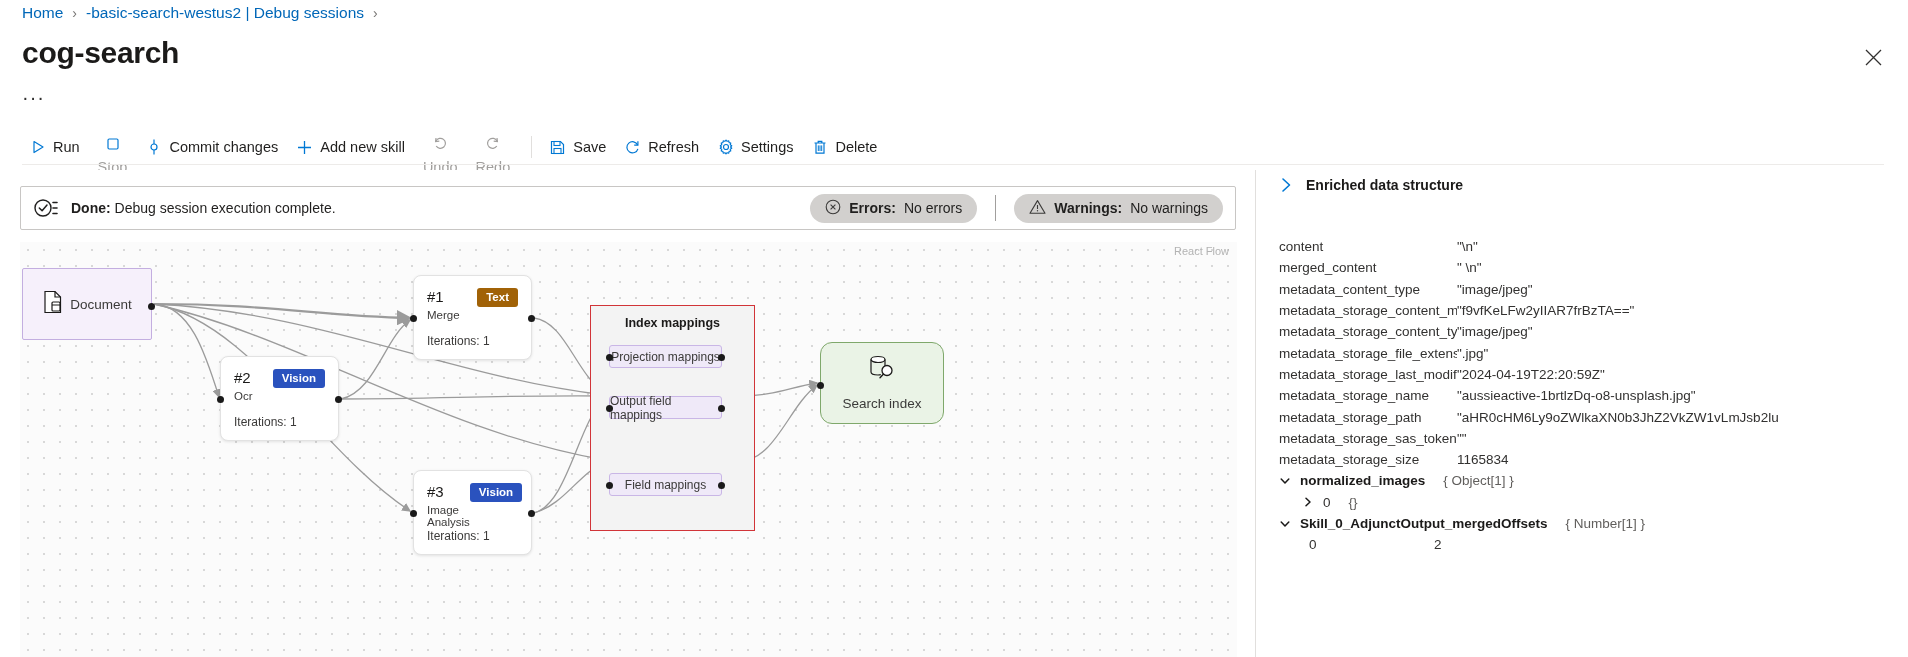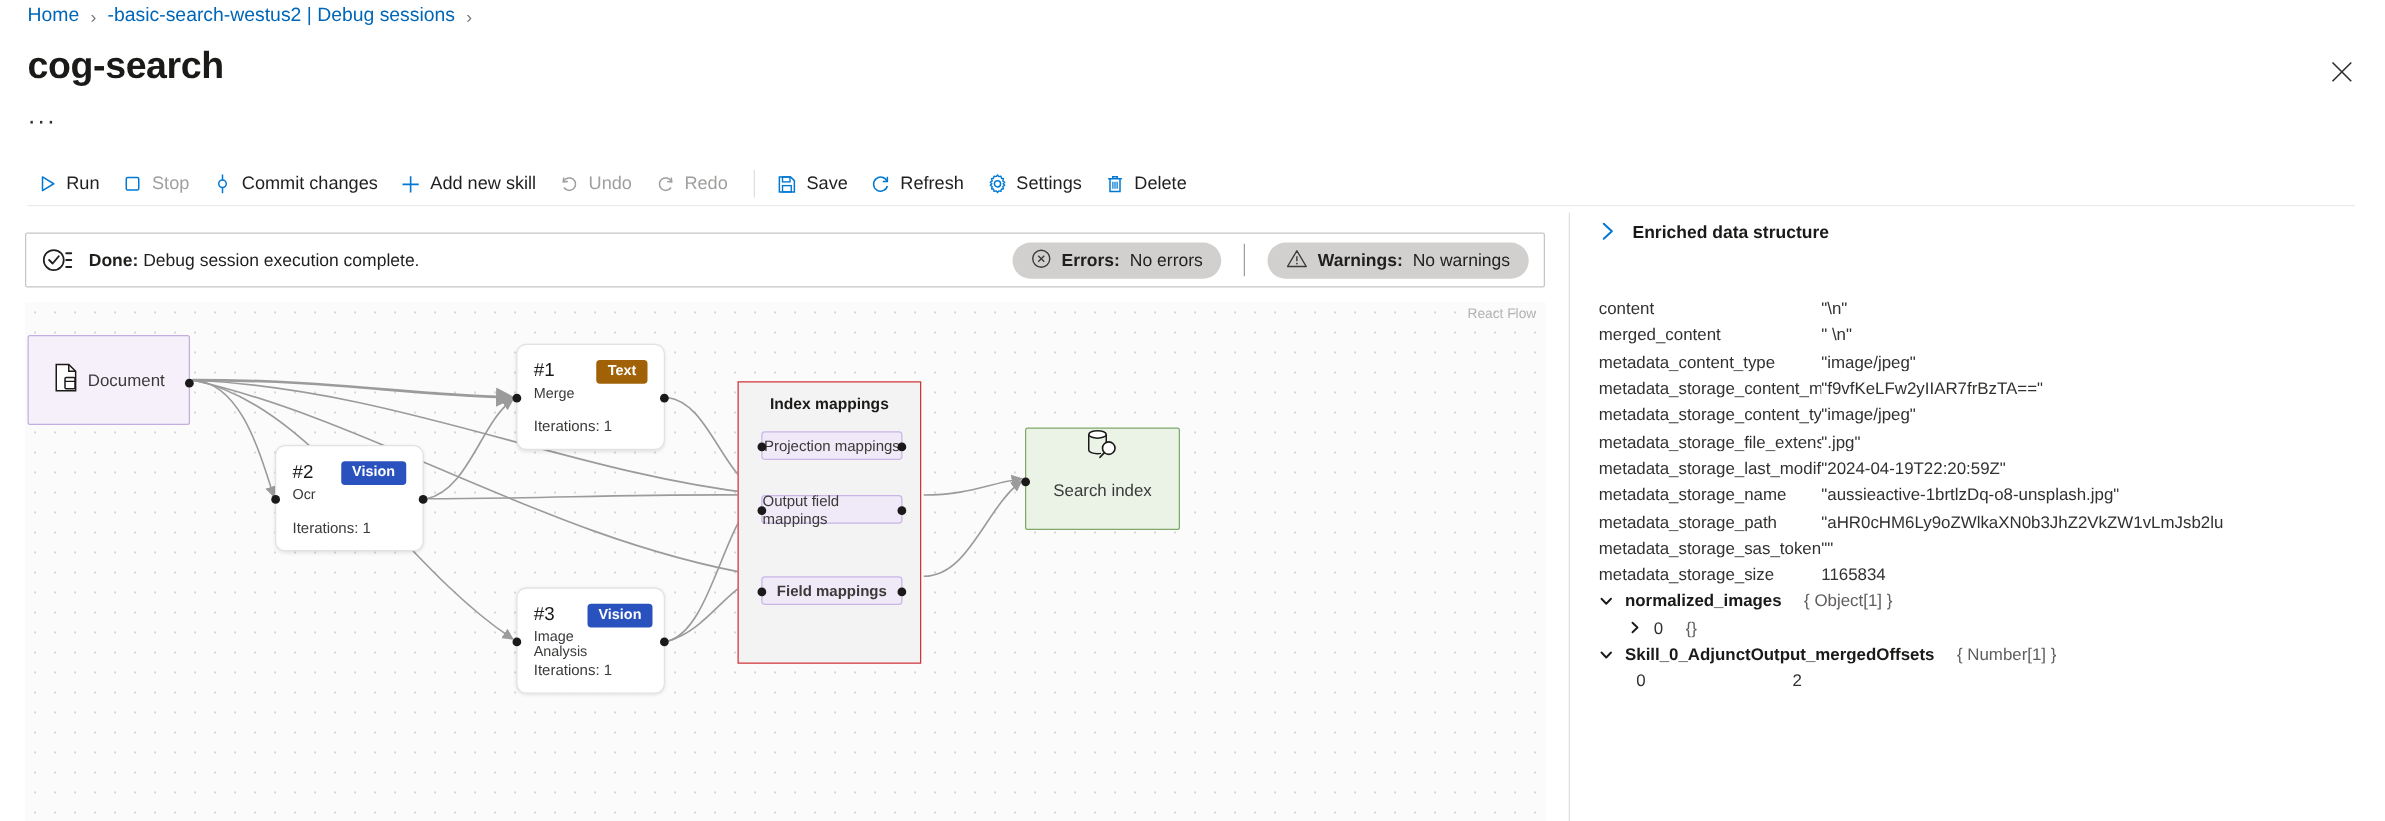--- a/index.html
+++ b/index.html
@@ -42,21 +42,21 @@
   .toolbar {
     position: absolute; left: 22px; top: 130px;
     display: flex; align-items: center; height: 34px;
     font-size: 14.5px;
   }
   .tb-item {
     display: flex; align-items: center; gap: 7px;
     padding: 4px 11px 4px 7px; height: 32px;
     cursor: pointer; white-space: nowrap; color:#201f1e;
   }
-  .tb-item.disabled { color:#a19f9d; cursor: default; }
+  .tb-item.disabled { color:#a19f9d; cursor: default; flex-direction: column; }
   .tb-ic { width:17px; height:17px; display:flex; align-items:center; justify-content:center; flex:0 0 17px; }
   .tb-sep {
     width:1px; height:22px; background:#e1dfdd; margin: 0 10px;
   }
   .tb-underline {
     position:absolute; left:22px; top:164px; width:1862px; height:1px; background:#edebe9;
   }
 
   
   .left-pane {
@@ -121,41 +121,41 @@
     padding:3px 9px; line-height:1.15;
   }
   .skill-iter { font-size:12px; color:#3b3a39; }
 
   .node-1 { left:393px; top:33px; width:119px; height:85px; }
   .node-2 { left:200px; top:114px; width:119px; height:85px; }
   .node-3 { left:393px; top:228px; width:119px; height:85px; }
   .skill-iter-abs { position:absolute; left:13px; bottom:11px; }
 
   .group-index {
-    position:absolute; left:570px; top:63px; width:147px; height:226px;
+    position:absolute; left:570px; top:63px; width:165px; height:226px;
     border:1.5px solid #d13438; background:#f3f3f3;
   }
   .group-title {
     position:absolute; left:0; right:0; top:10px; text-align:center;
     font-size:12.5px; font-weight:700; color:#1b1a19;
   }
   .map-node {
     position:absolute; left:18px; width:113px; height:23px;
     background:#efe9f8; border:1px solid #c9b6e6; border-radius:3px;
     display:flex; align-items:center; justify-content:center;
     font-size:12px; color:#3b3a39;
   }
   .map-1 { top:39px; }
   .map-2 { top:90px; }
-  .map-3 { top:155px;font-weight:bold; }
+  .map-3 { top:167px; }
 
   .node-search {
     left:800px; top:100px; width:124px; height:82px;
-    background:#eaf3e6; border:1px solid #7fa86b; border-radius:2px;
-    display:flex; flex-direction:column; align-items:center; gap:9px;
+    background:#eaf3e6; border:1px solid #7fa86b; border-radius:12px;
+    display:flex; flex-direction:column; align-items:center; justify-content:center; gap:9px;
   }
   .node-search .lbl { font-size:13.5px; color:#3b3a39; }
 
   .port { position:absolute; width:7px; height:7px; border-radius:50%; background:#1a1a1a; }
 
   
   .rp-header {
     position:absolute; left:22px; top:6px;
     display:flex; align-items:center; gap:12px;
   }

